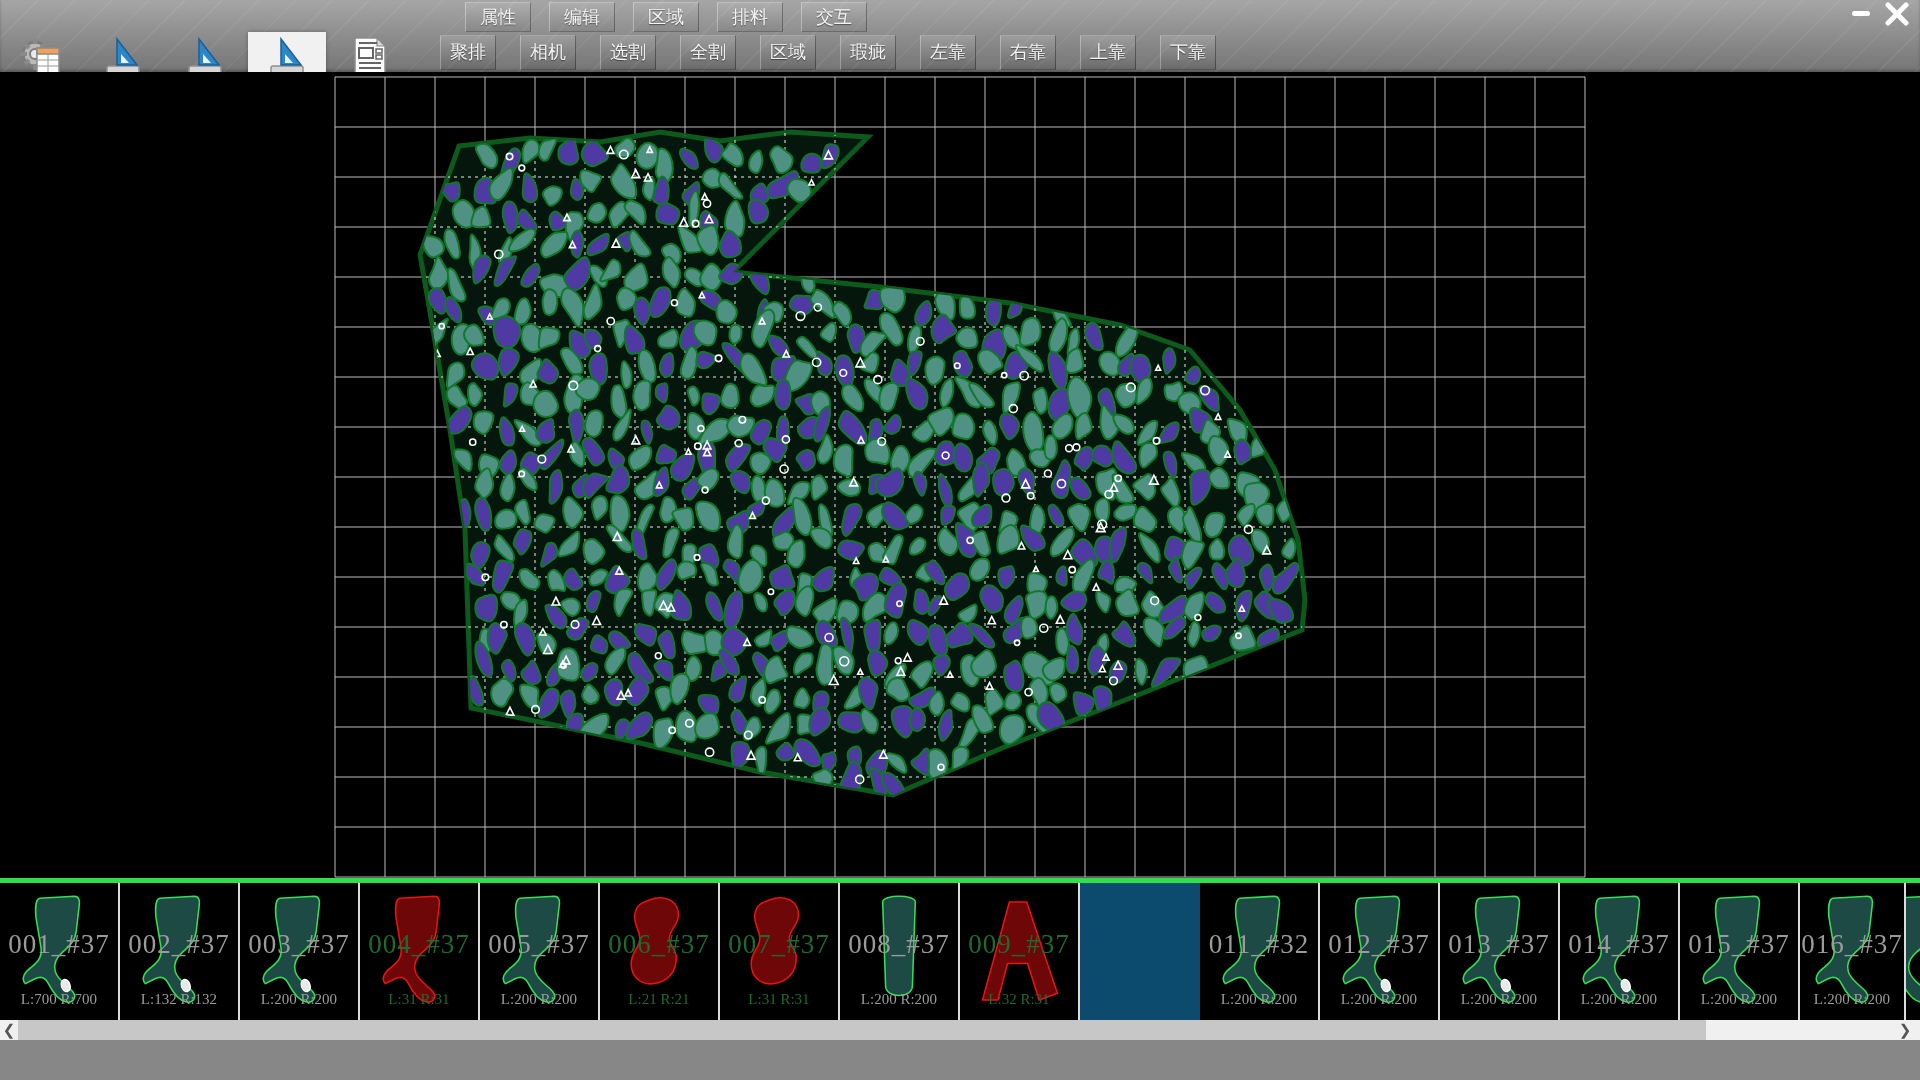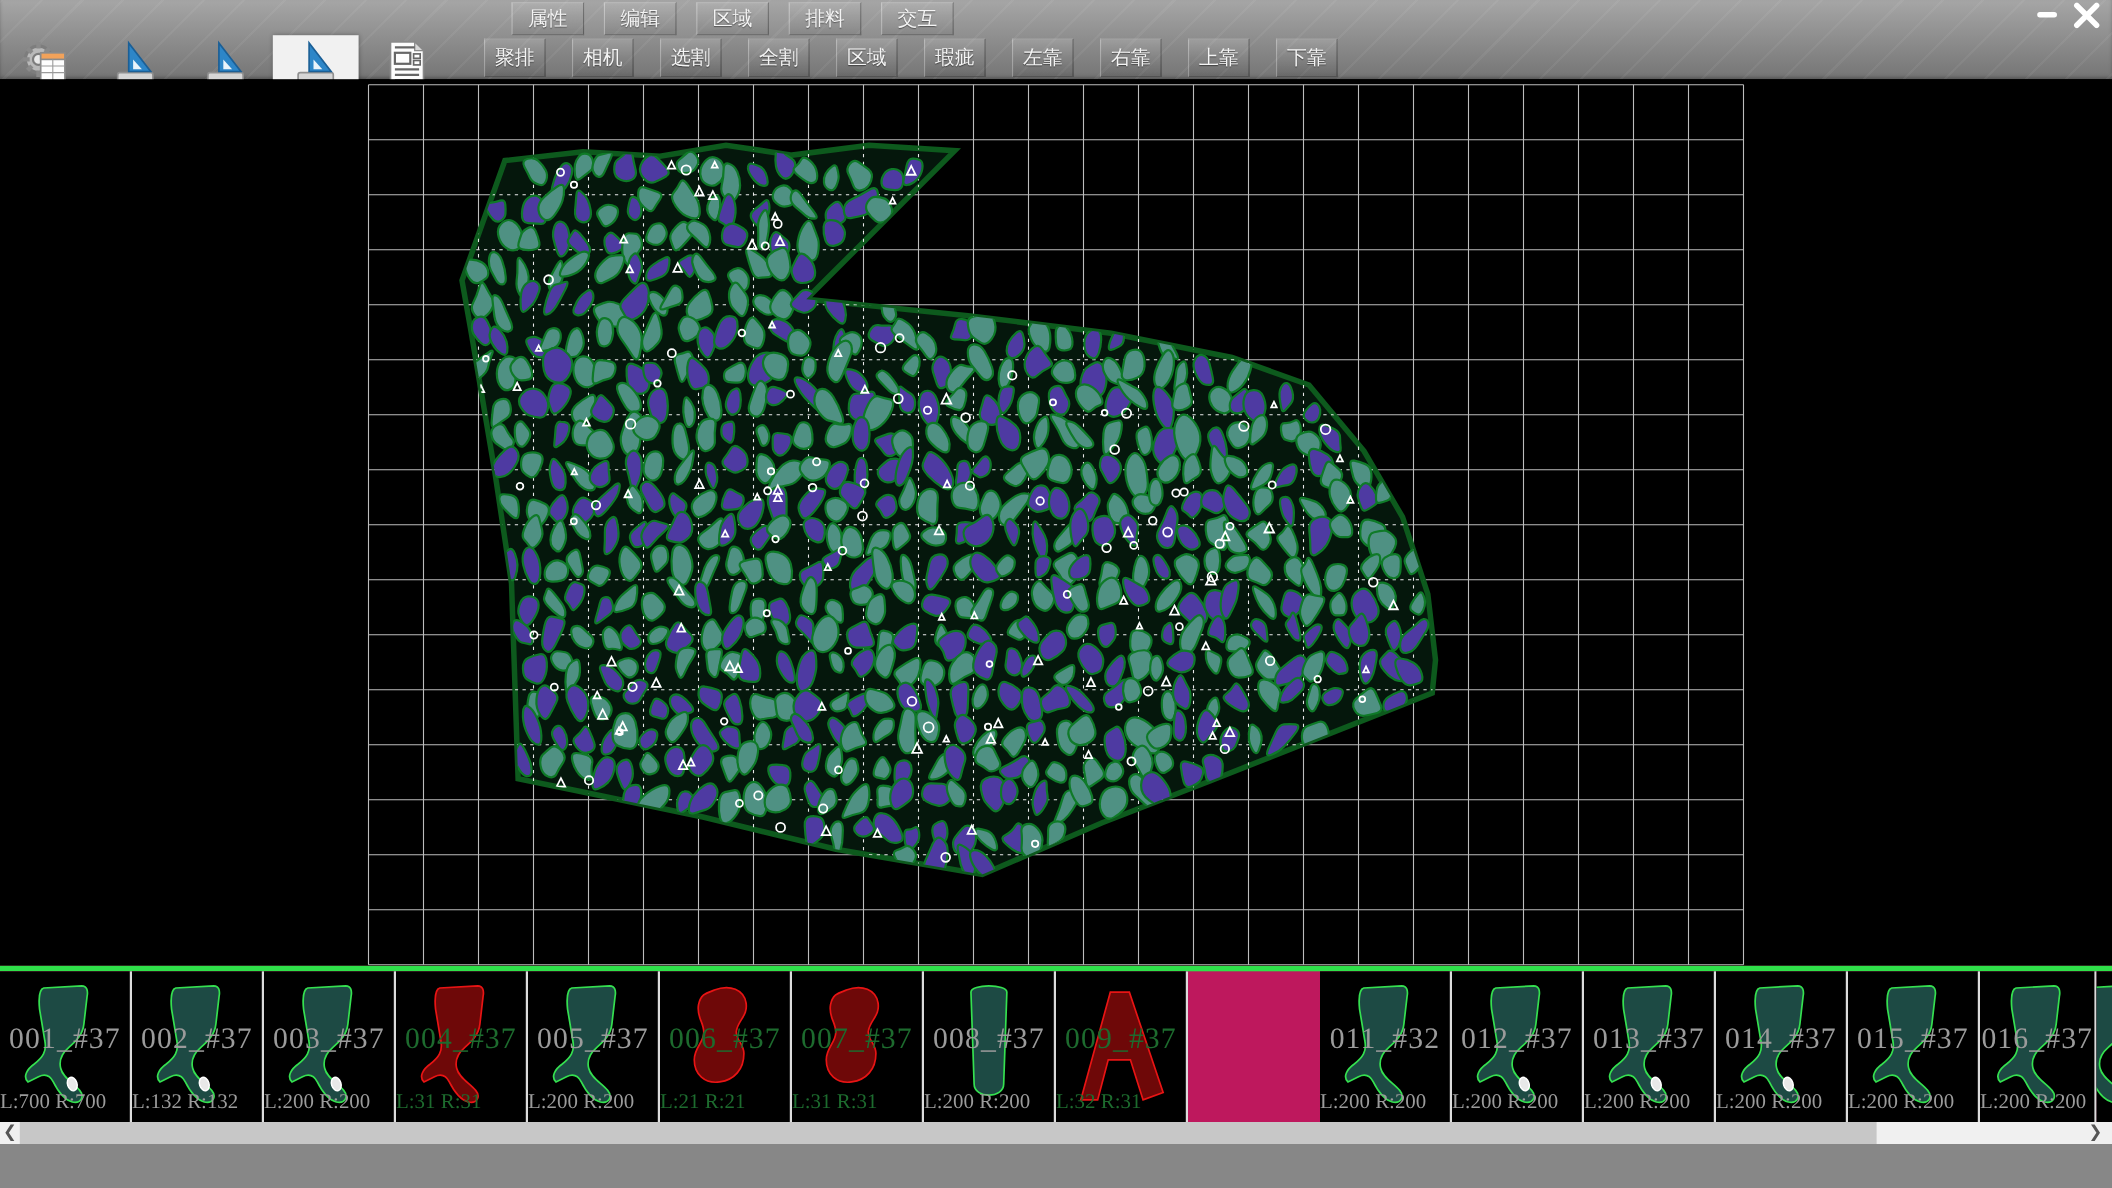--- a/index.html
+++ b/index.html
@@ -30,29 +30,29 @@
     border:1px solid rgba(255,255,255,.30);border-bottom-color:rgba(0,0,0,.35);border-right-color:rgba(0,0,0,.35);margin-left:20px;}
 
   .winctl{position:absolute;top:2px;height:22px;cursor:pointer;}
   #btn-min{left:1848px;width:26px;}
   #btn-close{left:1880px;width:34px;}
 
   
   #canvas-wrap{position:absolute;left:0;top:72px;width:1920px;height:806px;background:#000;}
 
   
-  #strip{position:absolute;left:0;top:878px;width:1920px;height:142px;background:#be185d;text-decoration:underline;}
+  #strip{position:absolute;left:0;top:878px;width:1920px;height:142px;background:#0c4a6e;text-decoration:underline;}
   #strip-topline{position:absolute;left:0;top:0;width:1920px;height:5px;background:#2fe04a;}
   .thumb{position:absolute;top:5px;height:137px;background:#000;border-right:2px solid #dcdcdc;
     overflow:hidden;cursor:pointer;}
   .thumb svg{position:absolute;left:50%;top:2px;transform:translateX(-50%);}
   .thumb .tid{position:absolute;left:0;top:46px;width:100%;text-align:center;
     font-family:"Liberation Serif","DejaVu Serif",serif;font-size:27px;letter-spacing:1px;pointer-events:none;}
-  .thumb .tsub{position:absolute;left:0;top:108px;width:100%;text-align:left;
-    font-family:"Liberation Serif","DejaVu Serif",serif;font-size:19px;pointer-events:none;}
+  .thumb .tsub{position:absolute;left:0;top:108px;width:100%;text-align:center;
+    font-family:"Liberation Serif","DejaVu Serif",serif;font-size:15px;pointer-events:none;}
   .txt-gray{color:#9b9b9b;} .txt-green{color:#1d6b2e;}
 
   
   #hscroll{position:absolute;left:0;top:1020px;width:1920px;height:20px;background:#f0f0f0;}
   #hthumb{position:absolute;left:18px;top:0px;width:1688px;height:20px;background:#c7c7c7;}
   .scr-arrow{position:absolute;top:0;width:18px;height:20px;color:#555;font-size:15px;line-height:20px;
     text-align:center;cursor:pointer;font-weight:bold;}
   #arrow-left{left:0;} #arrow-right{left:1896px;}
   #footer{position:absolute;left:0;top:1040px;width:1920px;height:40px;background:#878787;}
 </style>

